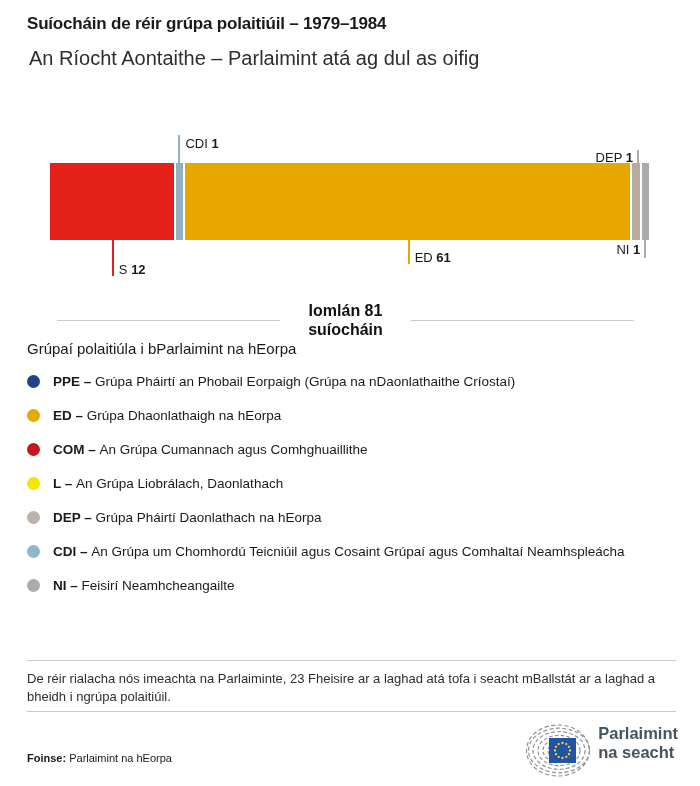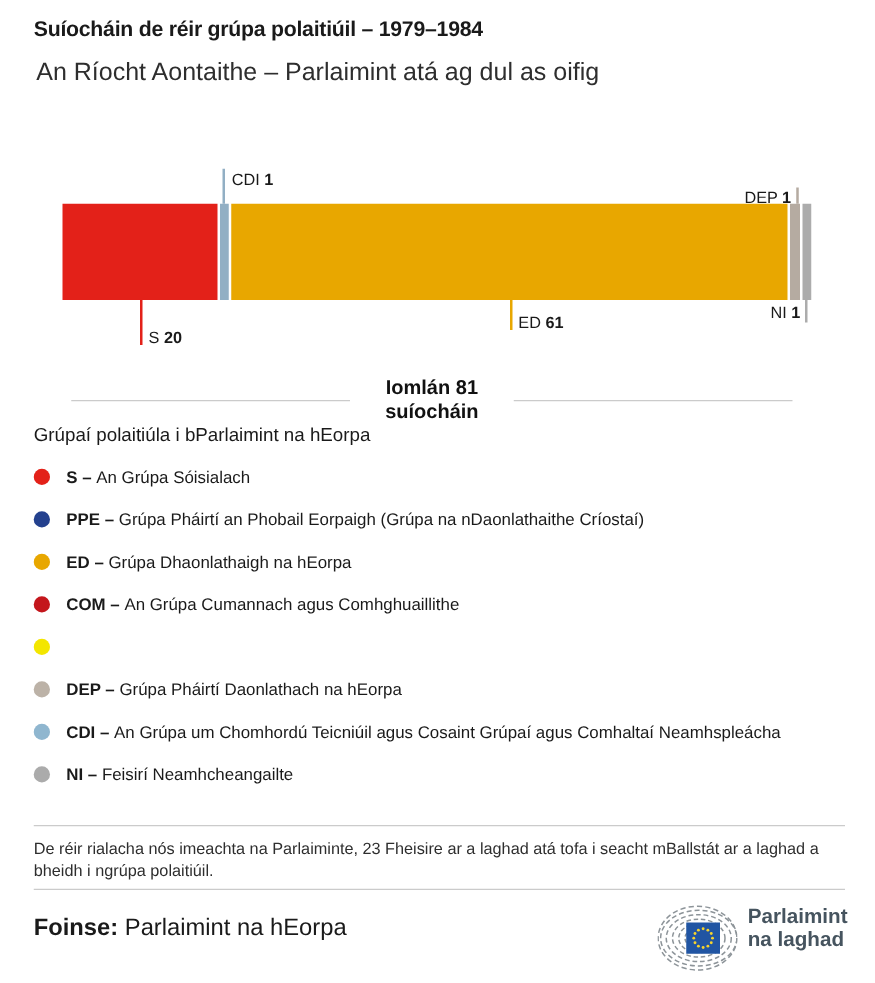--- a/index.html
+++ b/index.html
@@ -26,42 +26,42 @@
   .legend-heading { position:absolute; left:27px; top:340px; font-size:15px; font-weight:400; }
   .legend { position:absolute; left:27px; top:364px; width:660px; }
   .legend-row { height:34px; display:flex; align-items:center; }
   .dot { width:13px; height:13px; border-radius:50%; margin-right:13px; flex:none; }
   .legend-label { font-size:13.5px; white-space:nowrap; }
   .legend-label b { font-weight:700; }
 
   .footnote { position:absolute; left:27px; top:660px; width:649px; border-top:1px solid #cbcbcb; padding-top:9px; font-size:13px; line-height:18px; color:#2e2e2e; }
   .rule2 { position:absolute; left:27px; top:711px; width:649px; border-top:1px solid #cbcbcb; }
 
-  .source { position:absolute; left:27px; top:732px; font-size:19px; }
+  .source { position:absolute; left:27px; top:752px; font-size:11px; }
   .source b { font-weight:700; }
 
   .logo { position:absolute; right:22px; top:724px; display:flex; align-items:flex-start; }
   .logo-text { font-size:16.5px; font-weight:700; color:#46545f; line-height:19px; margin-left:8px; }
 </style>
 </head>
 <body>
 
 <div class="title">Suíocháin de réir grúpa polaitiúil – 1979–1984</div>
 <div class="subtitle">An Ríocht Aontaithe – Parlaimint atá ag dul as oifig</div>
 
 <div class="chart">
   <div class="bar">
       <div class="seg" style="background: rgb(227, 33, 25); flex-grow: 17; flex-basis: 0px;"></div>
       <div class="seg" style="background: rgb(146, 175, 196); flex-grow: 1; flex-basis: 0px;"></div>
       <div class="seg" style="background: rgb(232, 167, 0); flex-grow: 61; flex-basis: 0px;"></div>
       <div class="seg" style="background: rgb(181, 171, 161); flex-grow: 1; flex-basis: 0px;"></div>
       <div class="seg" style="background: rgb(172, 172, 172); flex-grow: 1; flex-basis: 0px;"></div>
     </div>
 <div class="tick" style="left: 111.858px; background: rgb(227, 33, 25); height: 36px; top: 110px;"></div>
-    <div class="callout" style="top: 132px; left: 118.858px;"><span>S </span><b>20</b></div>
+    <div class="callout" style="top: 132px; left: 118.858px;"><span>S </span><b>12</b></div>
     <div class="tick" style="left: 178.414px; background: rgb(146, 175, 196); height: 28px; top: 5px;"></div>
     <div class="callout" style="top: 6px; left: 185.414px;"><span>CDI </span><b>1</b></div>
     <div class="tick" style="left: 407.66px; background: rgb(232, 167, 0); height: 24px; top: 110px;"></div>
     <div class="callout" style="top: 120px; left: 414.66px;"><span>ED </span><b>61</b></div>
     <div class="tick" style="left: 636.907px; background: rgb(181, 171, 161); height: 13px; top: 20px;"></div>
     <div class="callout" style="top: 20px; right: 67.0926px;"><span>DEP </span><b>1</b></div>
     <div class="tick" style="left: 644.302px; background: rgb(172, 172, 172); height: 18px; top: 110px;"></div>
     <div class="callout" style="top: 112px; right: 59.6975px;"><span>NI </span><b>1</b></div>
   </div>
 
@@ -70,37 +70,34 @@
   <div class="total-text">
     <div>Iomlán 81</div>
     <div>suíocháin</div>
   </div>
   <div class="total-line"></div>
 </div>
 
 <div class="legend-heading">Grúpaí polaitiúla i bParlaimint na hEorpa</div>
 <div class="legend">
     <div class="legend-row">
-      <div class="dot" style="background: rgb(227, 33, 25);"></div>
-      <div class="legend-label"><b>S – </b>An Grúpa Sóisialach</div>
-    </div>
-    <div class="legend-row">
       <div class="dot" style="background: rgb(36, 65, 142);"></div>
       <div class="legend-label"><b>PPE – </b>Grúpa Pháirtí an Phobail Eorpaigh (Grúpa na nDaonlathaithe Críostaí)</div>
     </div>
     <div class="legend-row">
       <div class="dot" style="background: rgb(232, 167, 0);"></div>
       <div class="legend-label"><b>ED – </b>Grúpa Dhaonlathaigh na hEorpa</div>
     </div>
     <div class="legend-row">
       <div class="dot" style="background: rgb(196, 22, 28);"></div>
       <div class="legend-label"><b>COM – </b>An Grúpa Cumannach agus Comhghuaillithe</div>
     </div>
     <div class="legend-row">
       <div class="dot" style="background: rgb(243, 230, 0);"></div>
+      <div class="legend-label"><b>L – </b>An Grúpa Liobrálach, Daonlathach</div>
     </div>
     <div class="legend-row">
       <div class="dot" style="background: rgb(188, 178, 167);"></div>
       <div class="legend-label"><b>DEP – </b>Grúpa Pháirtí Daonlathach na hEorpa</div>
     </div>
     <div class="legend-row">
       <div class="dot" style="background: rgb(143, 182, 207);"></div>
       <div class="legend-label"><b>CDI – </b>An Grúpa um Chomhordú Teicniúil agus Cosaint Grúpaí agus Comhaltaí Neamhspleácha</div>
     </div>
     <div class="legend-row">
@@ -135,15 +132,15 @@
       <circle cx="36.5" cy="34.0" r="1.15"></circle>
       <circle cx="32.7" cy="32.9" r="1.15"></circle>
       <circle cx="30.0" cy="30.2" r="1.15"></circle>
       <circle cx="29.0" cy="26.5" r="1.15"></circle>
       <circle cx="30.0" cy="22.8" r="1.15"></circle>
       <circle cx="32.7" cy="20.1" r="1.15"></circle>
     </g>
   </svg>
   <div class="logo-text">
     <div>Parlaimint</div>
-    <div>na laghad</div>
+    <div>na seacht</div>
   </div>
 </div>
 
 </body></html>

